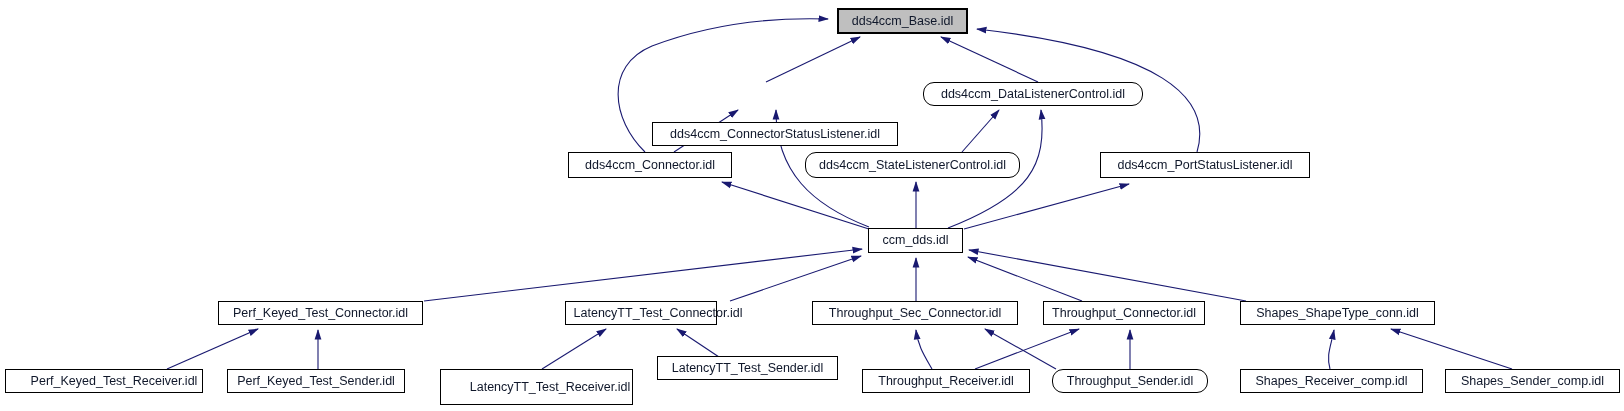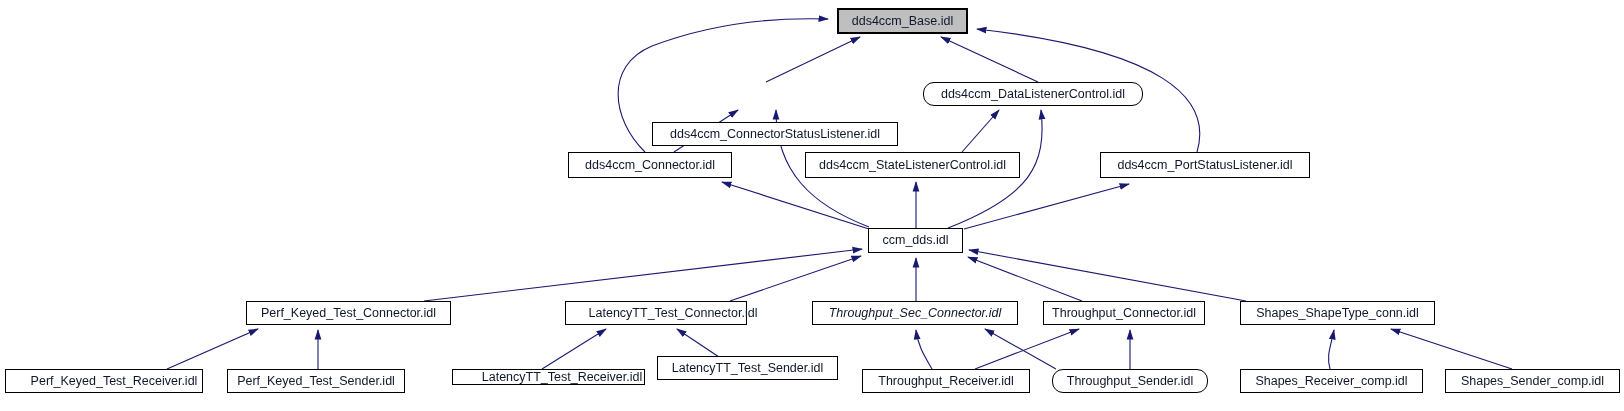--- a/index.html
+++ b/index.html
@@ -83,30 +83,30 @@
         <path d="M 1130 369 L 1130 330" class="edge" stroke="#191970" marker-end="url(#arrow)"></path>
         <path d="M 1330 369 C 1326 355 1331 346 1334 330" class="edge" stroke="#191970" marker-end="url(#arrow)"></path>
         <path d="M 1512 369 L 1391 329" class="edge" stroke="#191970" marker-end="url(#arrow)"></path>
       </g>
   </svg>
   <div id="node-layer">
       <div class="node highlight" style="left: 837px; top: 8px; width: 131px; height: 26px;">dds4ccm_Base.idl</div>
       <div class="node" style="left: 652px; top: 82px; width: 246px; height: 24px; margin-top: 40px;">dds4ccm_ConnectorStatusListener.idl</div>
       <div class="node" style="left: 923px; top: 82px; width: 220px; height: 24px; border-radius: 11px;">dds4ccm_DataListenerControl.idl</div>
       <div class="node" style="left: 568px; top: 152px; width: 164px; height: 26px;">dds4ccm_Connector.idl</div>
-      <div class="node" style="left: 805px; top: 152px; width: 215px; height: 26px;">dds4ccm_StateListenerControl.idl</div>
+      <div class="node" style="left: 805px; top: 152px; width: 215px; height: 26px; border-radius: 11px;">dds4ccm_StateListenerControl.idl</div>
       <div class="node" style="left: 1100px; top: 152px; width: 210px; height: 26px;">dds4ccm_PortStatusListener.idl</div>
       <div class="node" style="left: 868px; top: 228px; width: 95px; height: 25px;">ccm_dds.idl</div>
-      <div class="node" style="left: 218px; top: 301px; width: 205px; height: 24px; margin-left: 28px;">Perf_Keyed_Test_Connector.idl</div>
-      <div class="node" style="left: 565px; top: 301px; width: 182px; height: 24px; padding-left: 34px;">LatencyTT_Test_Connector.idl</div>
-      <div class="node" style="left: 812px; top: 301px; width: 206px; height: 24px; font-style: italic;">Throughput_Sec_Connector.idl</div>
+      <div class="node" style="left: 218px; top: 301px; width: 205px; height: 24px;">Perf_Keyed_Test_Connector.idl</div>
+      <div class="node" style="left: 565px; top: 301px; width: 152px; height: 24px; padding-left: 34px;">LatencyTT_Test_Connector.idl</div>
+      <div class="node" style="left: 812px; top: 301px; width: 206px; height: 24px;">Throughput_Sec_Connector.idl</div>
       <div class="node" style="left: 1043px; top: 301px; width: 162px; height: 24px; text-align: right;">Throughput_Connector.idl</div>
       <div class="node" style="left: 1240px; top: 301px; width: 195px; height: 24px;">Shapes_ShapeType_conn.idl</div>
       <div class="node" style="left: 5px; top: 369px; width: 198px; height: 24px; padding-left: 20px;">Perf_Keyed_Test_Receiver.idl</div>
       <div class="node" style="left: 227px; top: 369px; width: 178px; height: 24px;">Perf_Keyed_Test_Sender.idl</div>
-      <div class="node" style="left: 452px; top: 369px; width: 193px; height: 16px; padding-left: 27px;">LatencyTT_Test_Receiver.idl</div>
+      <div class="node" style="left: 440px; top: 369px; width: 193px; height: 36px; padding-left: 27px;">LatencyTT_Test_Receiver.idl</div>
       <div class="node" style="left: 657px; top: 356px; width: 181px; height: 24px;">LatencyTT_Test_Sender.idl</div>
       <div class="node" style="left: 862px; top: 369px; width: 168px; height: 24px;">Throughput_Receiver.idl</div>
       <div class="node" style="left: 1052px; top: 369px; width: 156px; height: 24px; border-radius: 11px;">Throughput_Sender.idl</div>
       <div class="node" style="left: 1240px; top: 369px; width: 183px; height: 24px;">Shapes_Receiver_comp.idl</div>
       <div class="node" style="left: 1445px; top: 369px; width: 175px; height: 24px;">Shapes_Sender_comp.idl</div>
     </div>
 </div>
 
 </body></html>

